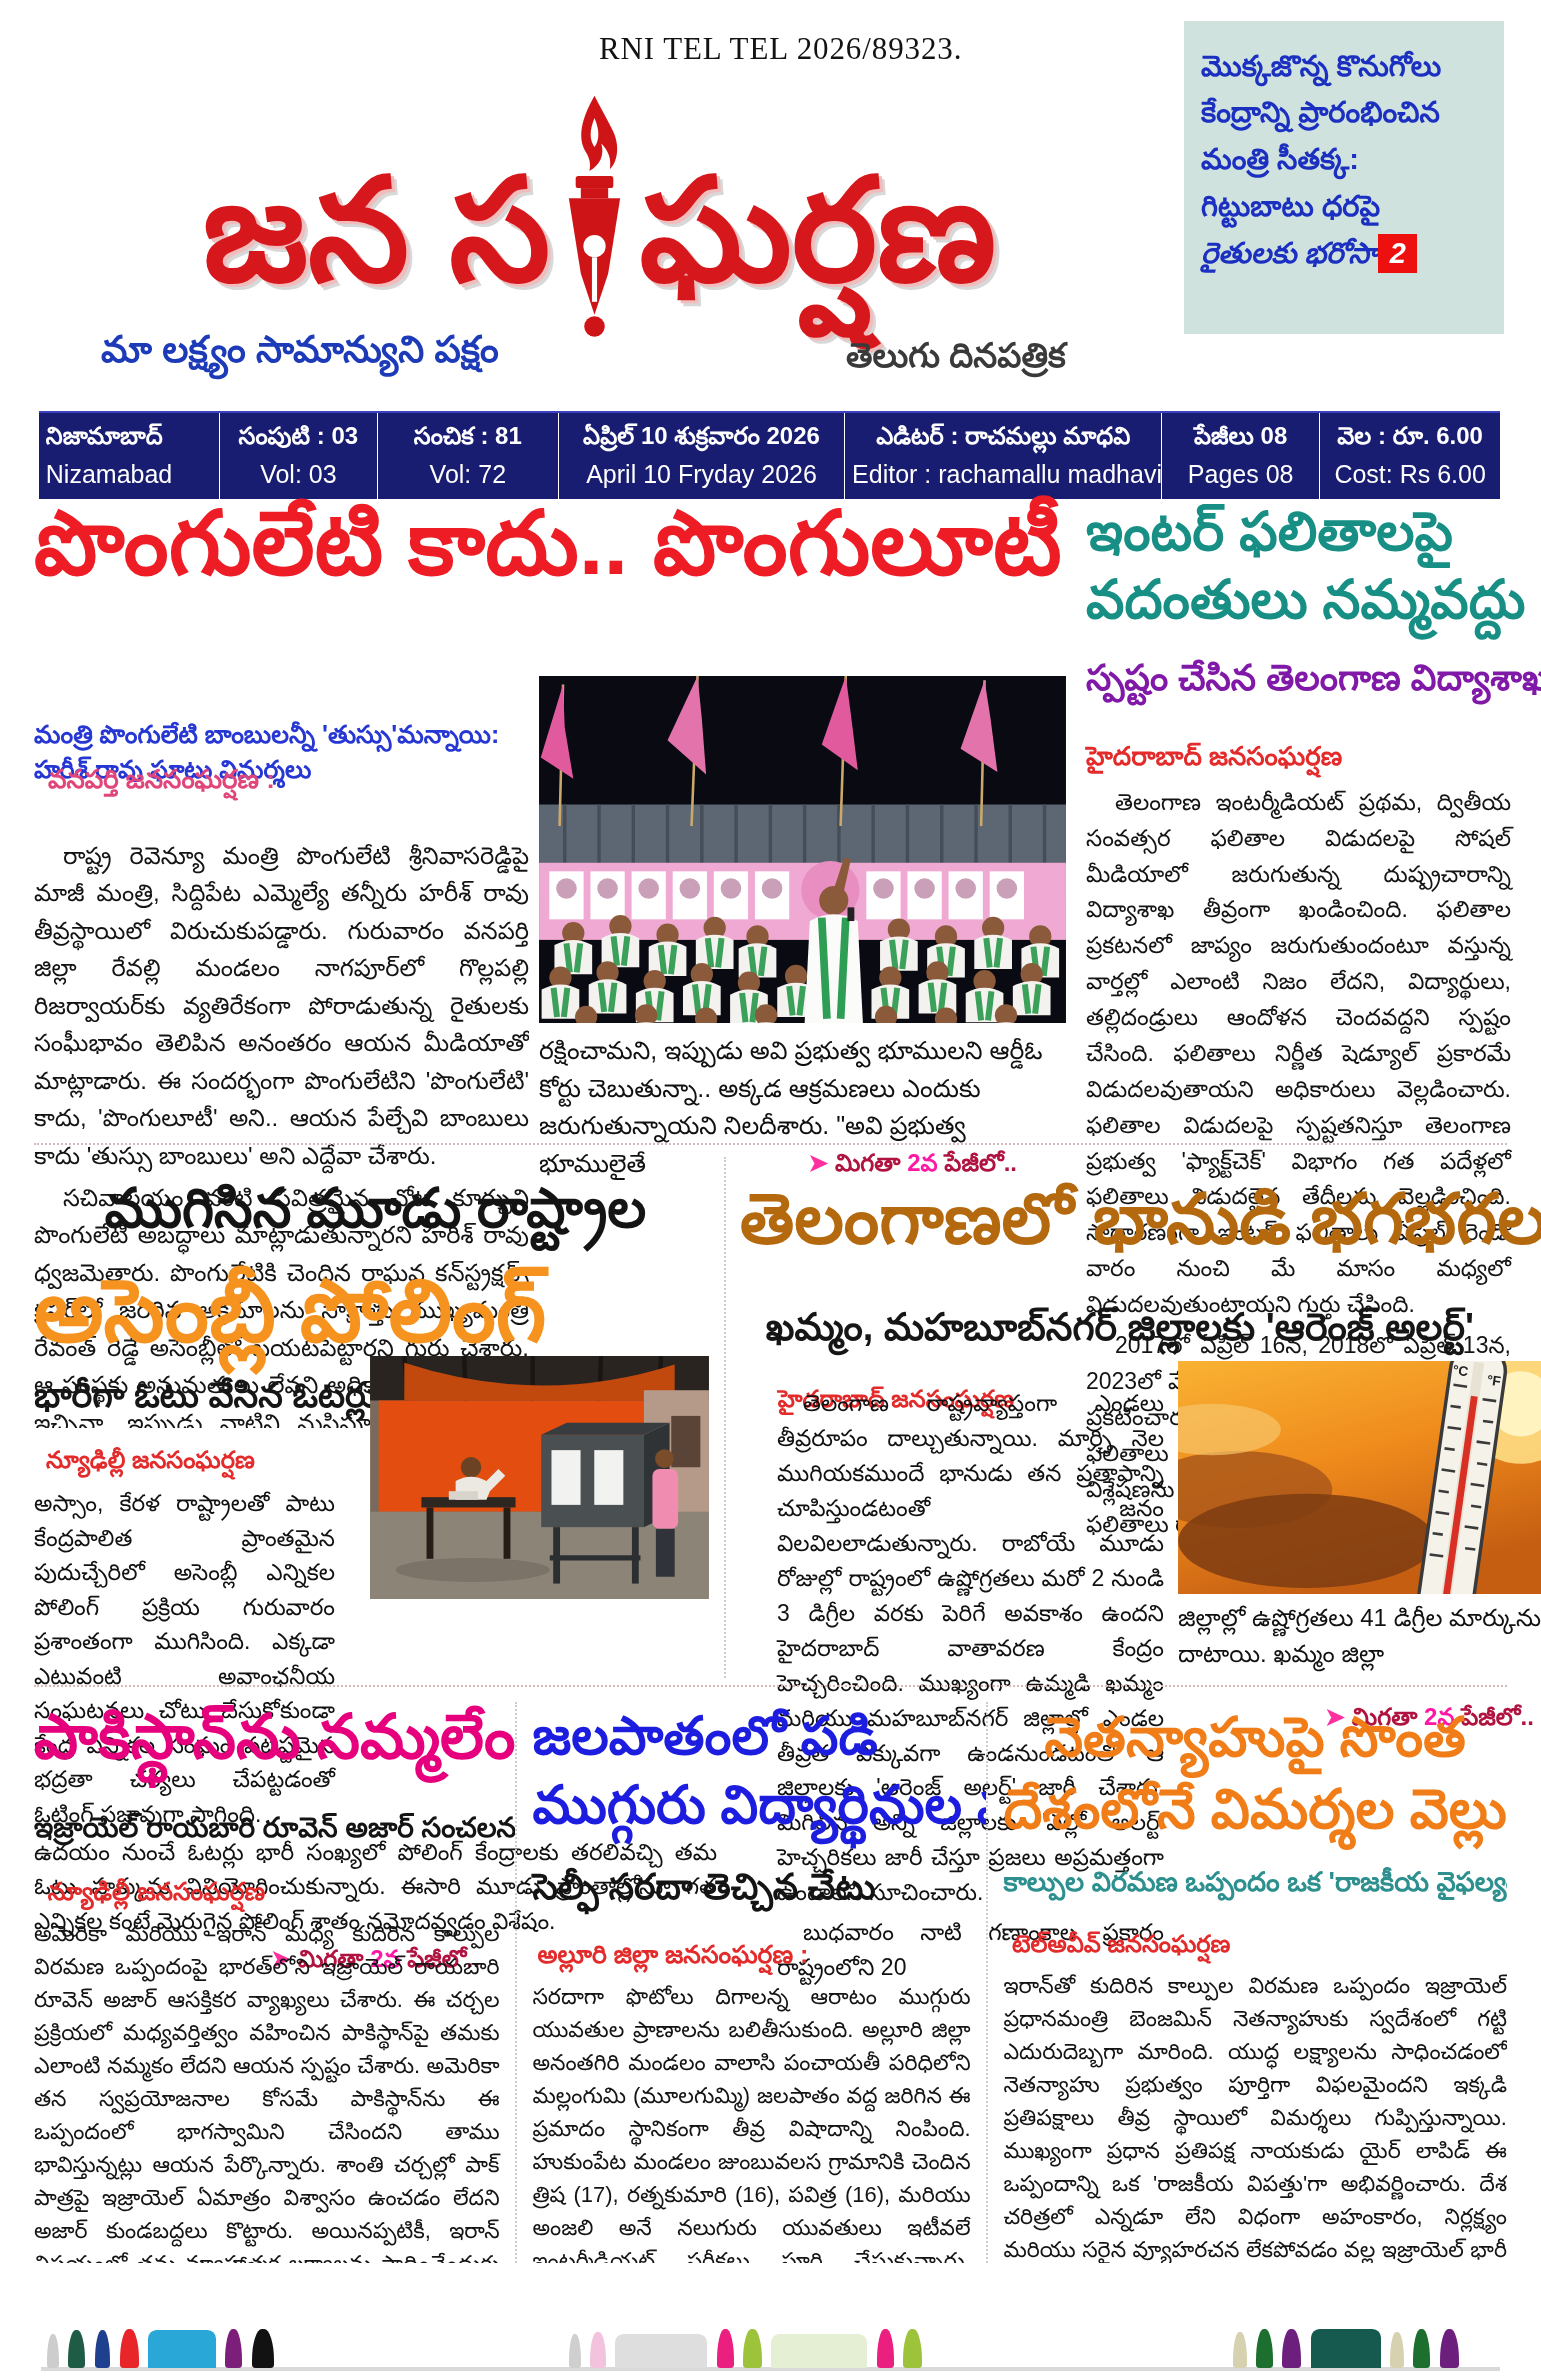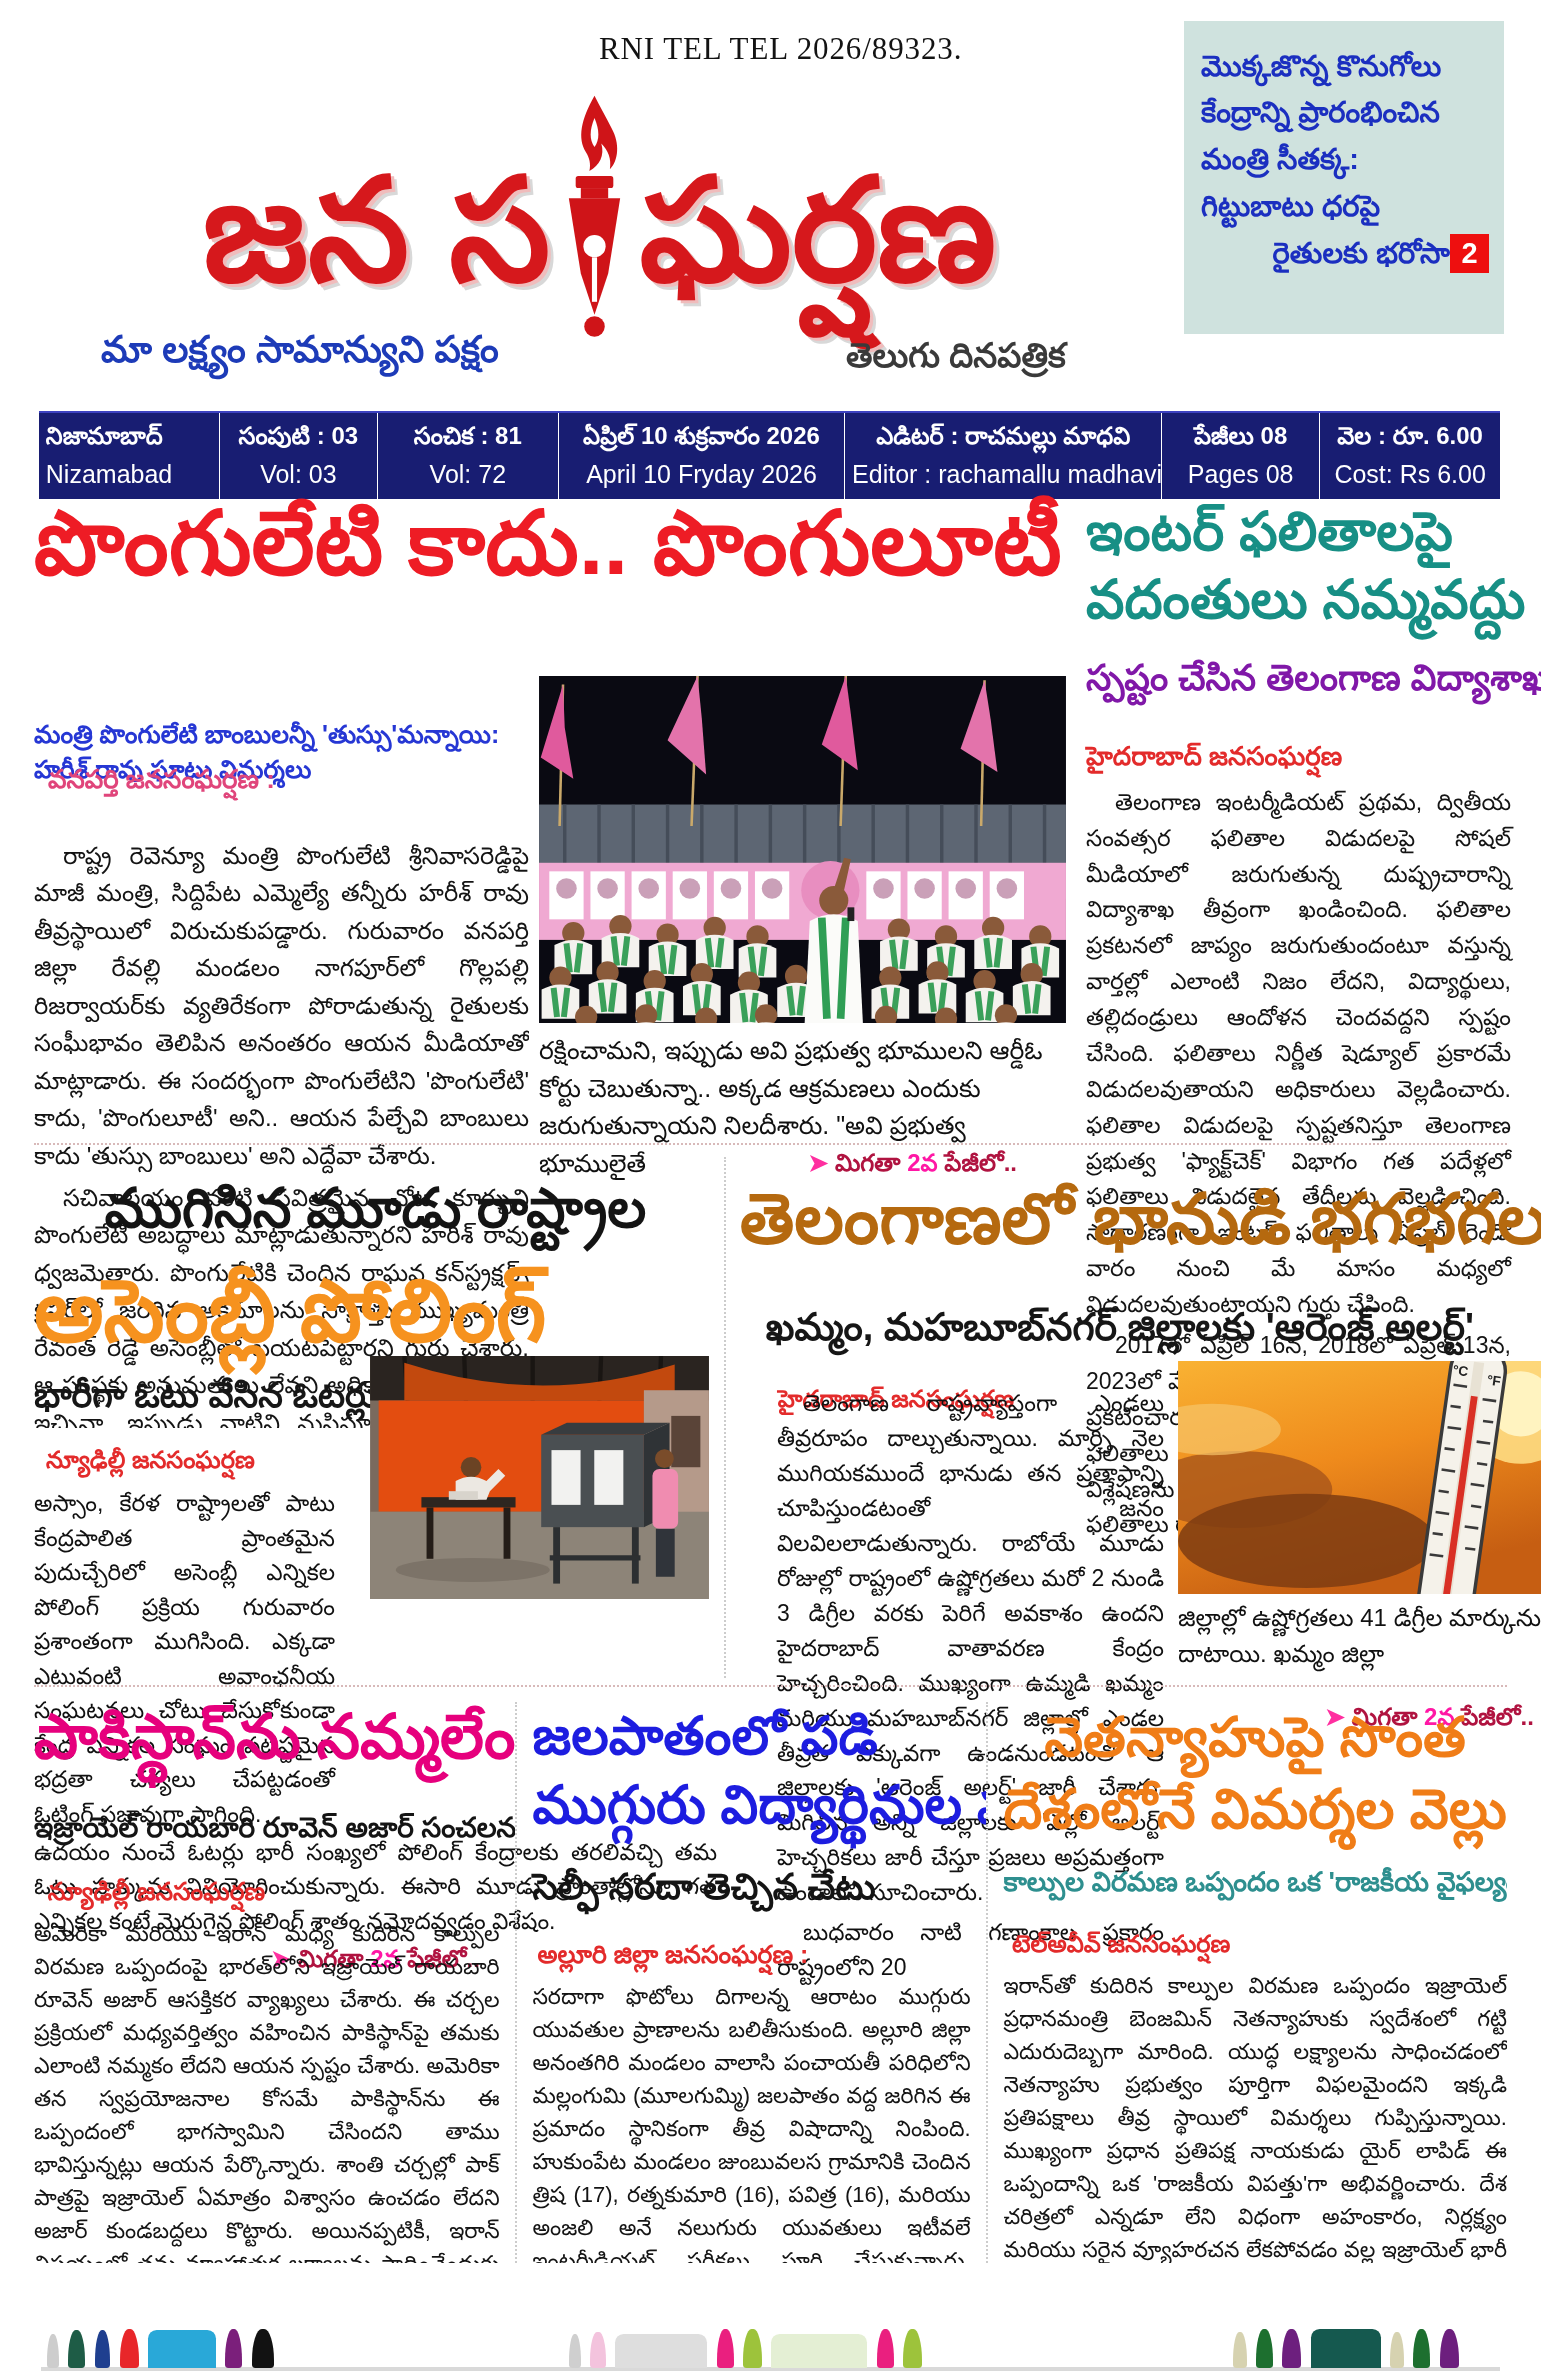--- a/index.html
+++ b/index.html
@@ -3,21 +3,21 @@
 <meta charset="utf-8">
 <style>
   html,body{margin:0;padding:0;}
   body{width:1541px;height:2377px;background:#ffffff;font-family:"Liberation Sans",sans-serif;color:#111;}
   .page{position:relative;width:1541px;height:2377px;overflow:hidden;background:#fff;}
 
   
   .rni{position:absolute;top:31px;left:599px;font-family:"Liberation Serif",serif;font-size:31px;color:#131313;letter-spacing:0.9px;}
   .promo{position:absolute;top:20.5px;left:1184px;width:288px;height:283px;background:#cfe2de;padding:22px 15.4px 8.6px 17px;}
   .promo-line{color:#1b2fc0;font-weight:bold;font-size:29px;line-height:1.62;white-space:nowrap;}
-  .promo-last{display:flex;justify-content:flex-end;align-items:center;}
+  .promo-last{display:flex;justify-content:flex-start;align-items:center;font-style:italic;}
   .promo-badge{background:#ee0f0f;color:#fff;font-weight:bold;font-size:29px;width:39px;height:39px;display:flex;align-items:center;justify-content:center;}
 
   
   .logo-row{position:absolute;top:94px;left:0;width:1199px;display:flex;align-items:center;justify-content:center;}
   .logo-text{font-size:144px;line-height:1.4;font-weight:bold;color:#d6181c;text-shadow:3.4px 3.4px 0 #f0bcbc,6px 6px 0 #d8d8d8;white-space:nowrap;}
   .torch{margin:0 5.1px 26px 5.1px;}
   .tagline-left{position:absolute;top:329px;left:101px;color:#1d3bb8;font-weight:bold;font-size:37px;}
   .tagline-right{position:absolute;top:336px;left:846px;color:#3a3a3a;font-weight:bold;font-size:34px;}
 
   

